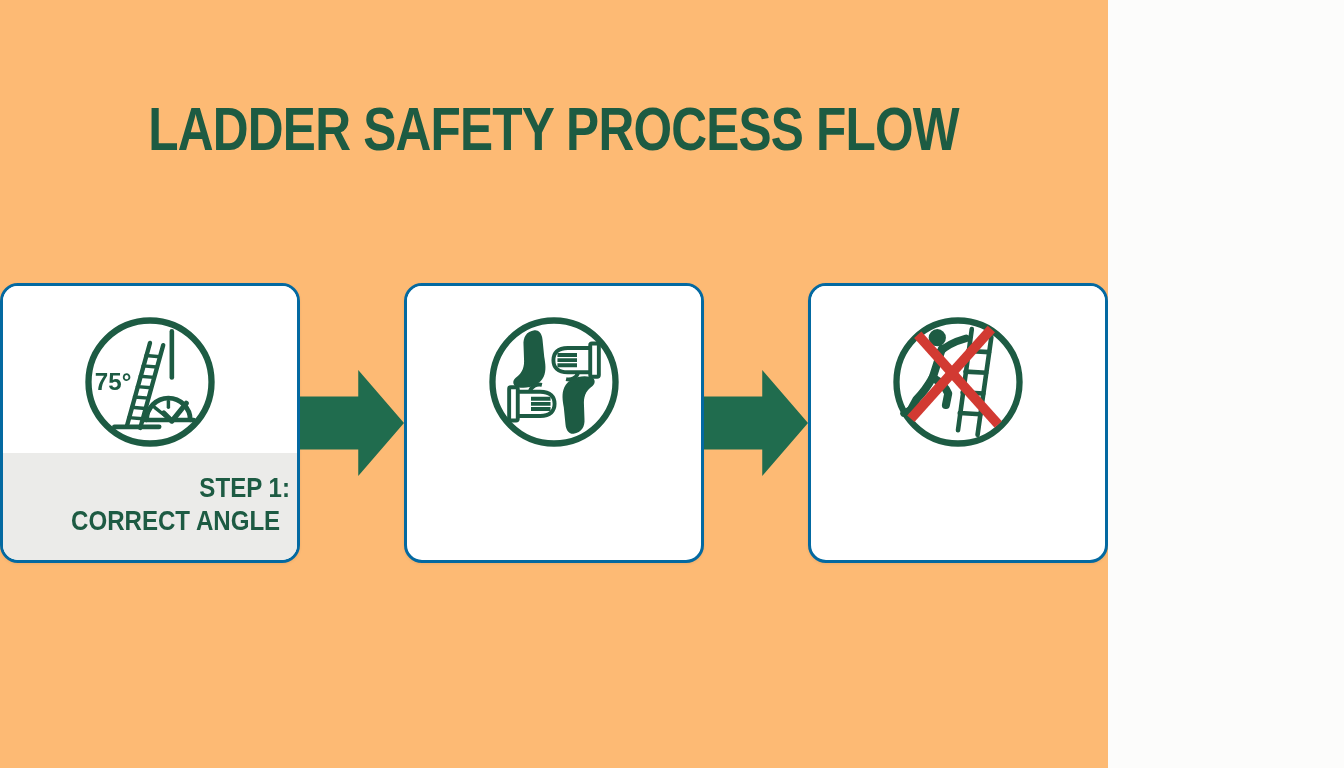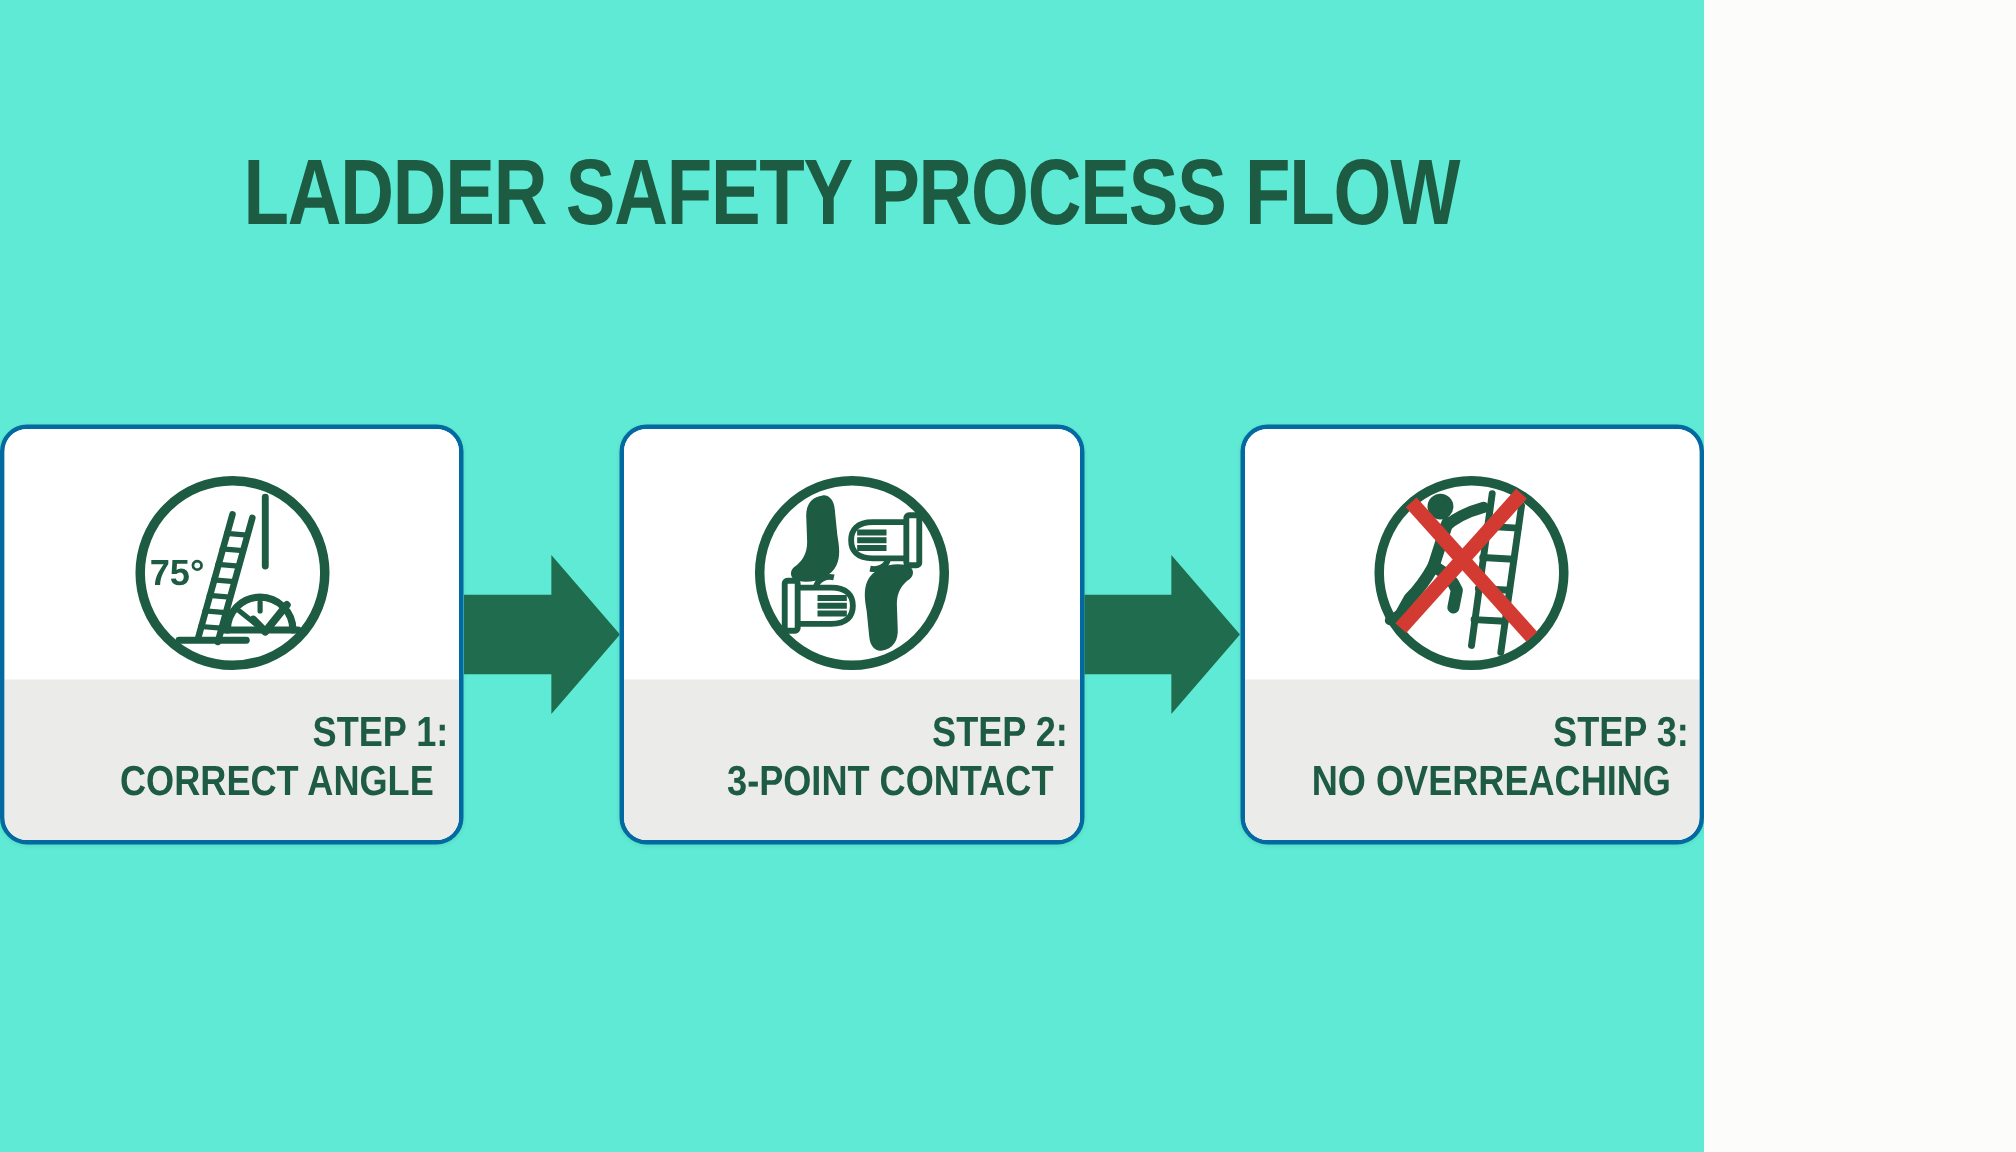--- a/index.html
+++ b/index.html
@@ -5,23 +5,22 @@
   html, body {
     margin: 0;
     padding: 0;
     background: #fcfcfb;
     font-family: "Liberation Sans", sans-serif;
   }
   .canvas {
     position: relative;
     width: 1108px;
     height: 768px;
-    background: #5eead4;
+    background: #fdba74;
     overflow: hidden;
-    padding-left: 28px;
   }
   .title-wrap {
     position: absolute;
     top: 93px;
     left: 0;
     width: 100%;
     text-align: center;
   }
   .title-text {
     display: inline-block;
@@ -160,24 +159,20 @@
               <path d="M81,51.5 C80,56.5 75,58.5 70.5,57.5" fill="none"></path>
             </g>
           </defs>
           <circle cx="60" cy="60" r="53.5" fill="none" stroke="#1d5b43" stroke-width="5.5"></circle>
           <use href="#tpc-foot" fill="#1d5b43"></use>
           <use href="#tpc-hand"></use>
           <use href="#tpc-foot" fill="#1d5b43" transform="rotate(180 60 60)"></use>
           <use href="#tpc-hand" transform="rotate(180 60 60)"></use>
         </svg>
       </div>
-      <div class="label-area">
-        <div class="step-line">STEP 2:</div>
-        <div class="step-line">3-POINT CONTACT</div>
-      </div>
     </div>
 
     <div class="flow-arrow"></div>
 
     <div class="step-card">
       <div class="icon-area">
         <svg viewBox="0 0 120 120" width="138" height="138">
           <circle cx="60" cy="60" r="53.5" fill="none" stroke="#1d5b43" stroke-width="5.5"></circle>
           <g stroke="#1d5b43" stroke-width="4" stroke-linecap="round">
             <line x1="72" y1="14" x2="60" y2="102"></line>
@@ -196,20 +191,16 @@
               <path d="M38,56 C33,65 28,71 24,75 L19,84" stroke-width="7"></path>
               <path d="M19.5,83 L12.5,87.5" stroke-width="5.5"></path>
             </g>
           </g>
           <g stroke="#d23a32" stroke-width="8.5">
             <line x1="25" y1="19" x2="95" y2="97"></line>
             <line x1="89" y1="14" x2="19" y2="92"></line>
           </g>
         </svg>
       </div>
-      <div class="label-area">
-        <div class="step-line">STEP 3:</div>
-        <div class="step-line">NO OVERREACHING</div>
-      </div>
     </div>
 
   </div>
 </div>
 
 </body></html>

